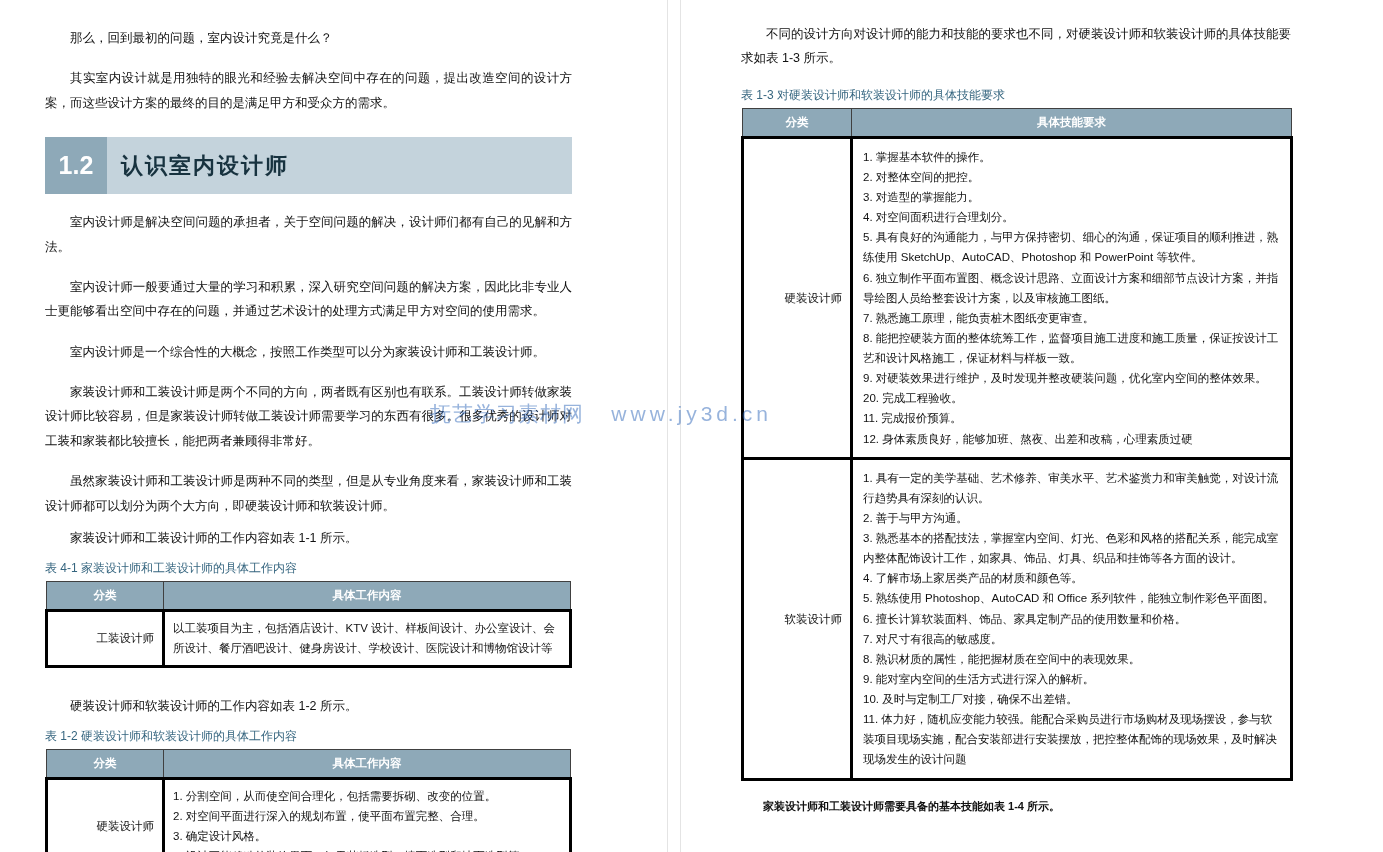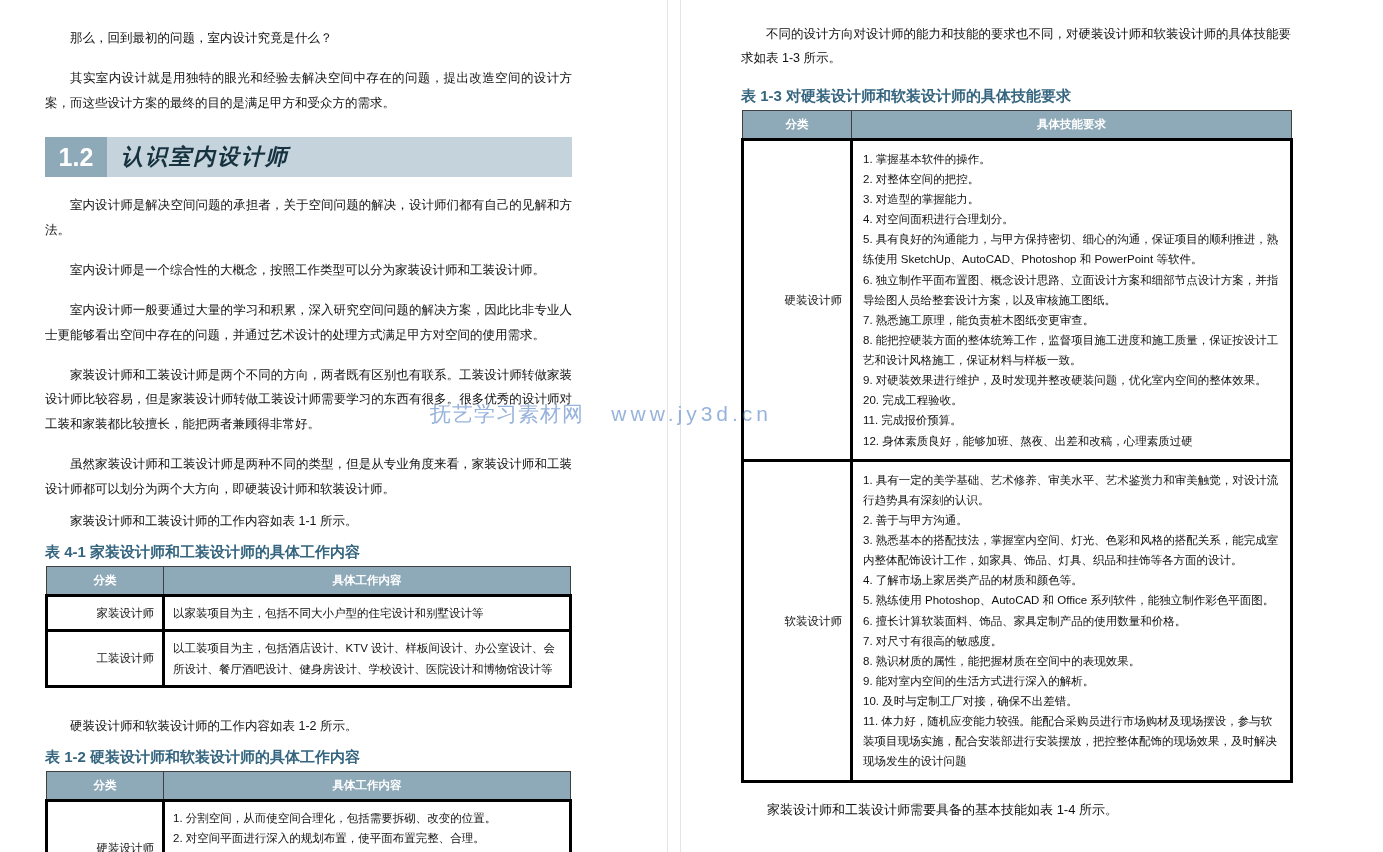--- a/index.html
+++ b/index.html
@@ -48,21 +48,21 @@
     margin: 16px 0 2px 0;
     text-align: justify;
     text-indent: 2em;
     color: #111;
   }
   
   .section-head {
     display: flex;
     align-items: stretch;
     margin: 22px 0 16px 0;
-    height: 40px;
+    height: 57px;
     width: 527px;
   }
   .section-num {
     background: #8ea9b8;
     color: #ffffff;
     font-size: 25px;
     font-weight: bold;
     display: flex;
     align-items: center;
     justify-content: center;
@@ -72,27 +72,26 @@
   .section-title {
     background: #c4d3dc;
     color: #17323f;
     font-size: 22px;
     font-weight: bold;
     display: flex;
     align-items: center;
     padding-left: 14px;
     flex: 1;
     letter-spacing: 2px;
-    font-style: italic;
   }
   .table-caption {
-    font-size: 15px;
+    font-size: 12px;
     color: #35657f;
     margin: 10px 0 4px 0;
-    font-weight: bold;
+    font-weight: normal;
   }
   table.doc {
     border-collapse: collapse;
     width: 100%;
     font-size: 11.5px;
     table-layout: fixed;
   }
   table.doc th {
     background: #8ea9b8;
     color: #ffffff;
@@ -132,63 +131,58 @@
   .wm-cn { color: rgba(48, 104, 186, 0.5); }
   .wm-url { color: rgba(48, 104, 186, 0.5); letter-spacing: 4px; }
   .right-note {
     font-size: 12.5px;
     line-height: 1.95;
     margin: 0 0 4px 0;
     text-indent: 2em;
     color: #111;
   }
   .after-table-note {
-    font-size: 13px;
+    font-size: 11px;
     margin-top: 18px;
     text-indent: 2em;
     color: #111;
+    font-weight: bold;
   }
 </style>
 </head>
 <body>
 
 <div class="spread">
 
   <div class="page page-left">
 
     <p class="body">那么，回到最初的问题，室内设计究竟是什么？</p>
     <p class="body">其实室内设计就是用独特的眼光和经验去解决空间中存在的问题，提出改造空间的设计方案，而这些设计方案的最终的目的是满足甲方和受众方的需求。</p>
 
     <div class="section-head">
       <div class="section-num">1.2</div>
       <div class="section-title">认识室内设计师</div>
     </div>
 
     <p class="body">室内设计师是解决空间问题的承担者，关于空间问题的解决，设计师们都有自己的见解和方法。</p>
+    <p class="body">室内设计师一般要通过大量的学习和积累，深入研究空间问题的解决方案，因此比非专业人士更能够看出空间中存在的问题，并通过艺术设计的处理方式满足甲方对空间的使用需求。</p>
     <p class="body">室内设计师是一个综合性的大概念，按照工作类型可以分为家装设计师和工装设计师。</p>
-    <p class="body">室内设计师一般要通过大量的学习和积累，深入研究空间问题的解决方案，因此比非专业人士更能够看出空间中存在的问题，并通过艺术设计的处理方式满足甲方对空间的使用需求。</p>
     <p class="body">家装设计师和工装设计师是两个不同的方向，两者既有区别也有联系。工装设计师转做家装设计师比较容易，但是家装设计师转做工装设计师需要学习的东西有很多。很多优秀的设计师对工装和家装都比较擅长，能把两者兼顾得非常好。</p>
     <p class="body">虽然家装设计师和工装设计师是两种不同的类型，但是从专业角度来看，家装设计师和工装设计师都可以划分为两个大方向，即硬装设计师和软装设计师。</p>
     <p class="body" style="margin-top:8px;">家装设计师和工装设计师的工作内容如表 1-1 所示。</p>
 
     <div class="table-caption">表 4-1 家装设计师和工装设计师的具体工作内容</div>
     <table class="doc t11">
       <thead>
         <tr>
           <th style="width:108px;">分类</th>
           <th>具体工作内容</th>
         </tr>
       </thead>
       <tbody>
-        <tr>
-          <td class="cat">家装设计师</td>
-          <td class="content">
-            <div class="ol-line">以家装项目为主，包括不同大小户型的住宅设计和别墅设计等</div>
-          </td>
-        </tr>
         <tr>
           <td class="cat">工装设计师</td>
           <td class="content">
             <div class="ol-line">以工装项目为主，包括酒店设计、KTV 设计、样板间设计、办公室设计、会所设计、餐厅酒吧设计、健身房设计、学校设计、医院设计和博物馆设计等</div>
           </td>
         </tr>
       </tbody>
     </table>
 
     <p class="body" style="margin-top:26px;">硬装设计师和软装设计师的工作内容如表 1-2 所示。</p>

